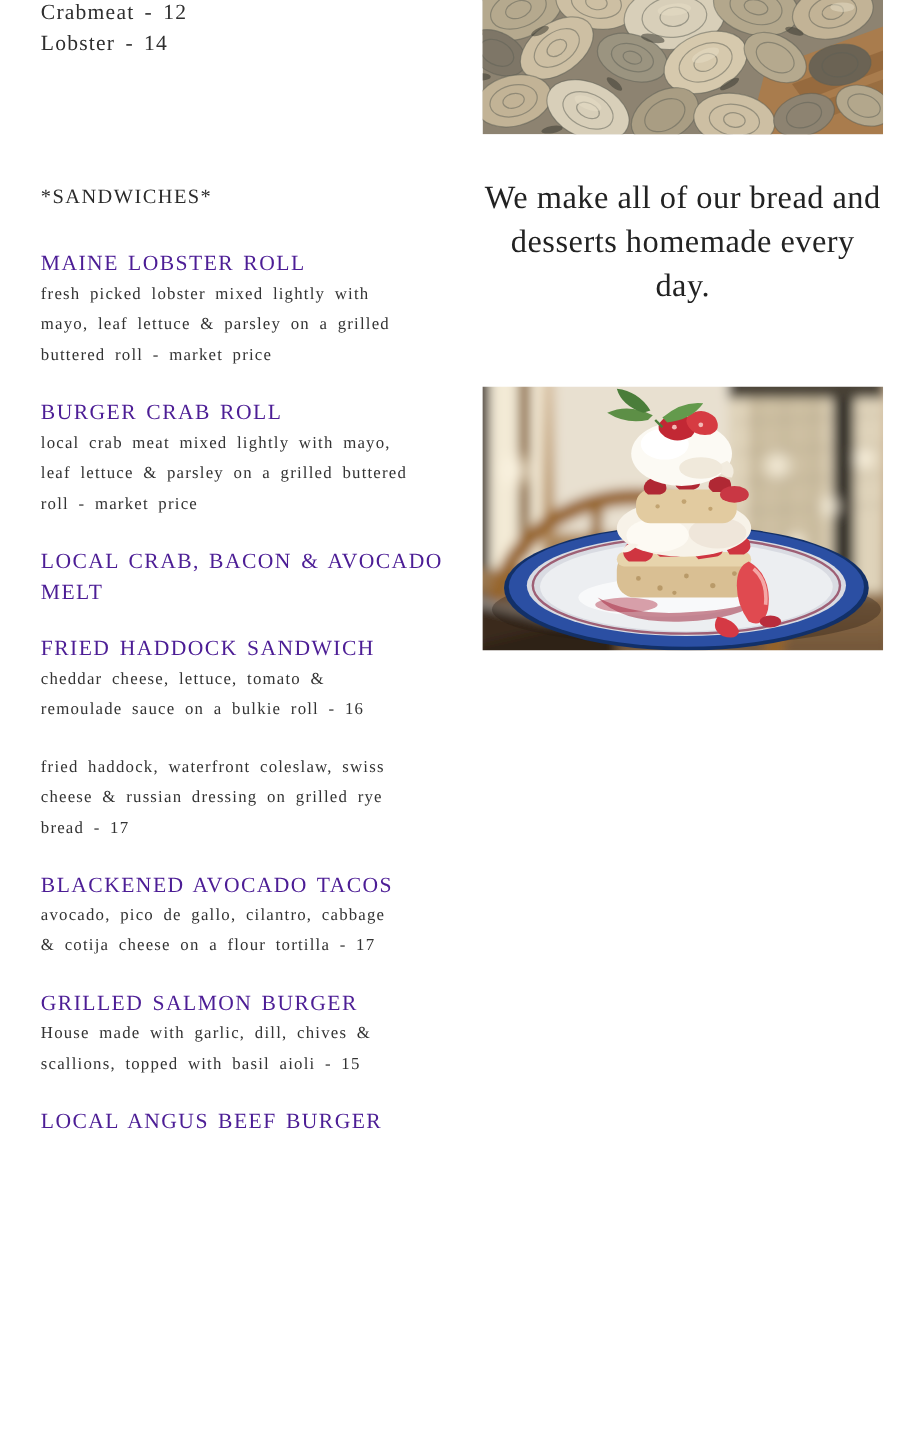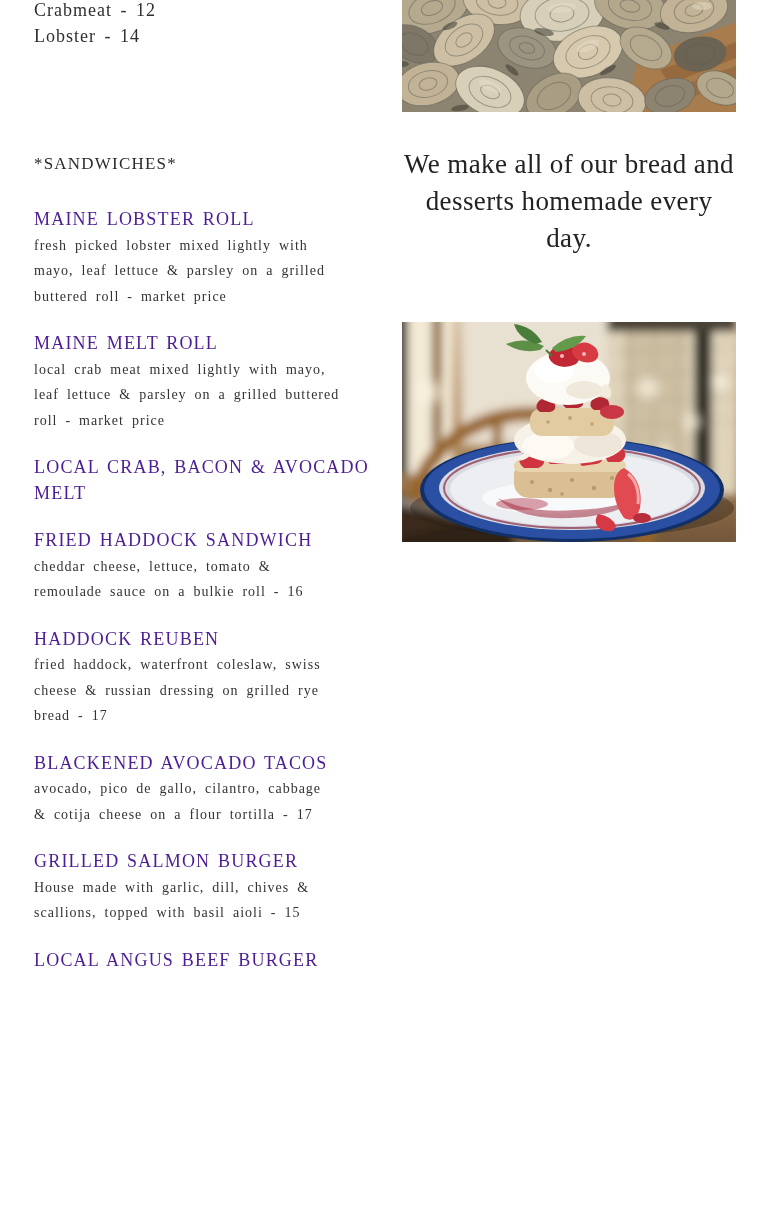--- a/index.html
+++ b/index.html
@@ -76,36 +76,35 @@
     <h2 class="section-title">*SANDWICHES*</h2>
 
     <div class="items">
       <div class="menu-item">
           <div class="item-name">MAINE LOBSTER ROLL</div>
           <div class="item-desc">fresh picked lobster mixed lightly with
 mayo, leaf lettuce &amp; parsley on a grilled
 buttered roll - market price</div>
         </div>
         <div class="menu-item">
-          <div class="item-name">MAINE MELT ROLL</div>
+          <div class="item-name">BURGER CRAB ROLL</div>
           <div class="item-desc">local crab meat mixed lightly with mayo,
 leaf lettuce &amp; parsley on a grilled buttered
 roll - market price</div>
         </div>
         <div class="menu-item">
           <div class="item-name">LOCAL CRAB, BACON &amp; AVOCADO
 MELT</div>
         </div>
         <div class="menu-item">
           <div class="item-name">FRIED HADDOCK SANDWICH</div>
           <div class="item-desc">cheddar cheese, lettuce, tomato &amp;
 remoulade sauce on a bulkie roll - 16</div>
         </div>
         <div class="menu-item">
-          <div class="item-name">HADDOCK REUBEN</div>
           <div class="item-desc">fried haddock, waterfront coleslaw, swiss
 cheese &amp; russian dressing on grilled rye
 bread - 17</div>
         </div>
         <div class="menu-item">
           <div class="item-name">BLACKENED AVOCADO TACOS</div>
           <div class="item-desc">avocado, pico de gallo, cilantro, cabbage
 &amp; cotija cheese on a flour tortilla - 17</div>
         </div>
         <div class="menu-item">

